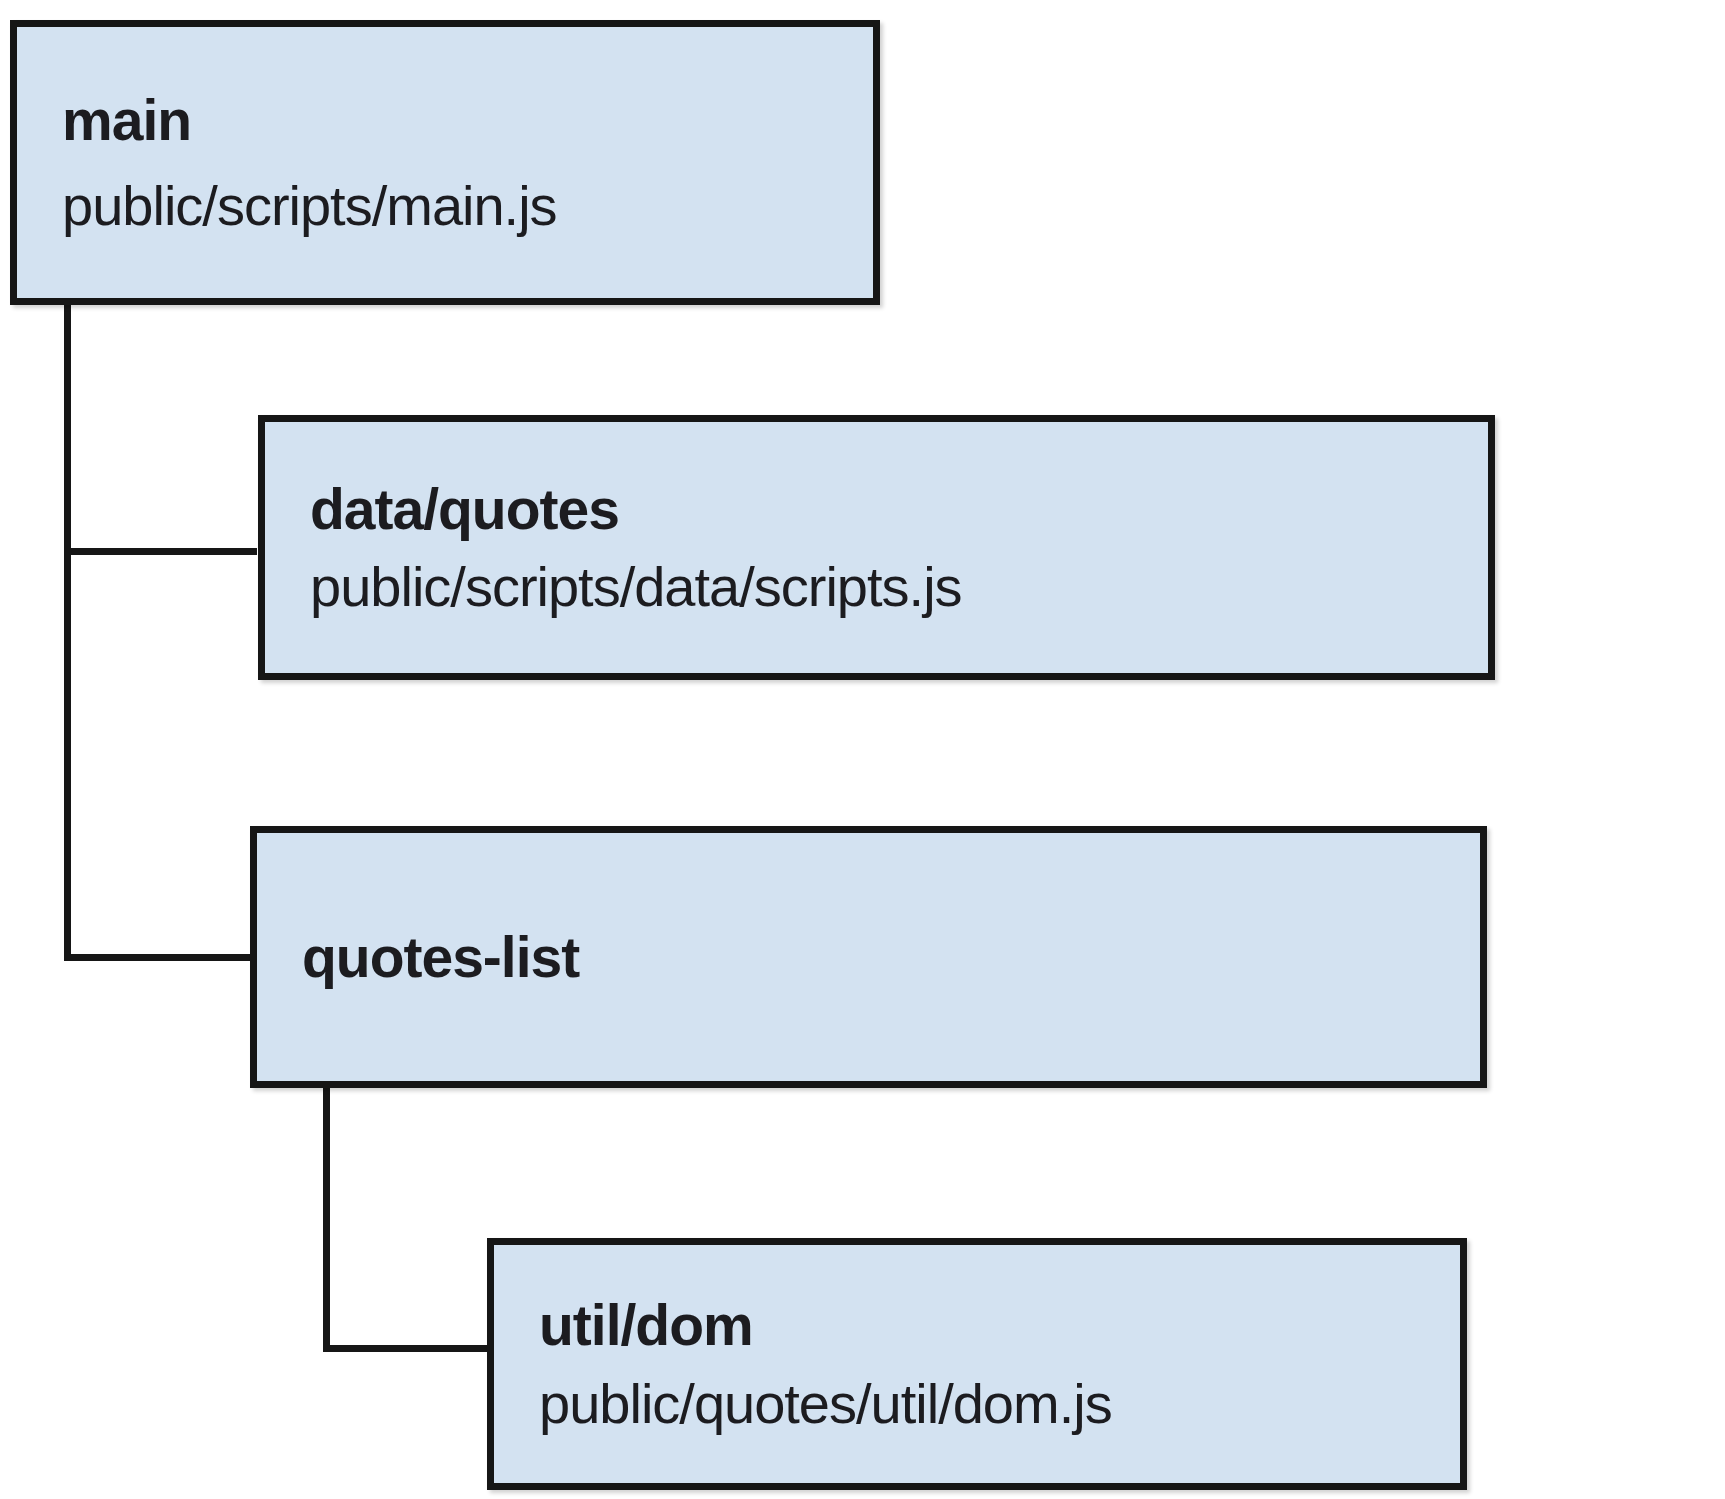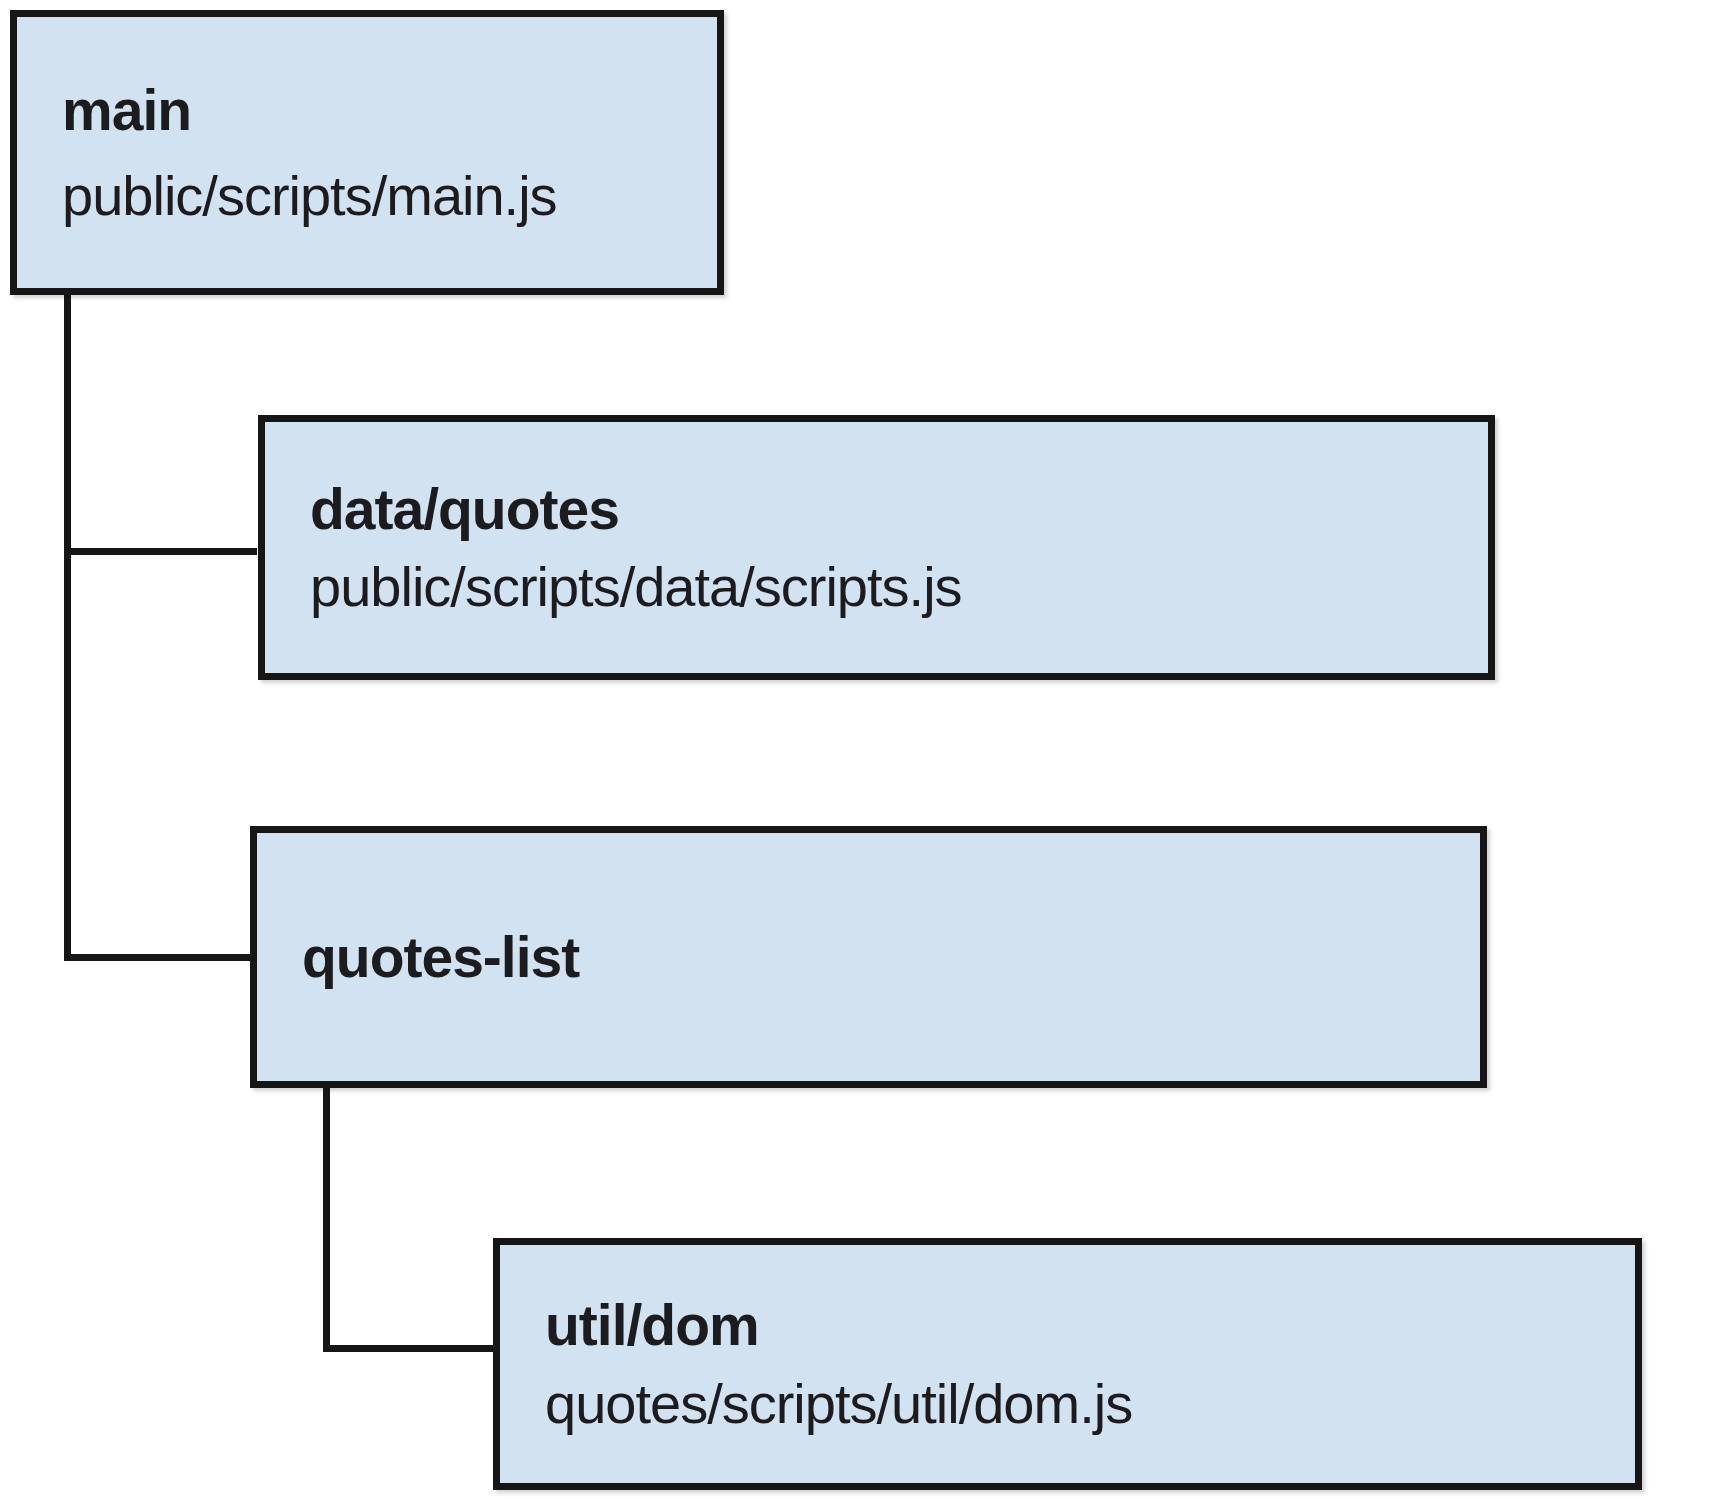--- a/index.html
+++ b/index.html
@@ -36,24 +36,24 @@
   .node .path {
     font-weight: normal;
     font-size: 56px;
     line-height: 1.38;
     letter-spacing: -1px;
   }
   .edge {
     position: absolute;
     background: #161616;
   }
-  #node-main        { left: 10px;  top: 10px;   width: 714px;  height: 285px; gap: 8px; }
+  #node-main        { left: 10px;  top: 20px;   width: 870px;  height: 285px; gap: 8px; }
   #node-data-quotes { left: 258px; top: 415px;  width: 1237px; height: 265px; }
   #node-quotes-list { left: 250px; top: 826px;  width: 1237px; height: 262px; }
-  #node-util-dom    { left: 487px; top: 1238px; width: 1149px; height: 252px; margin-left: 6px; }
+  #node-util-dom    { left: 487px; top: 1238px; width: 980px; height: 252px; }
 
   #edge-v1 { left: 64px;  top: 288px;  width: 7px;   height: 673px; }
   #edge-h1 { left: 64px;  top: 548px;  width: 193px; height: 7px; }
   #edge-h2 { left: 64px;  top: 954px;  width: 193px; height: 7px; }
   #edge-v2 { left: 323px; top: 1085px; width: 7px;   height: 267px; }
   #edge-h3 { left: 323px; top: 1345px; width: 171px; height: 7px; }
 </style>
 </head>
 <body>
 
@@ -74,16 +74,16 @@
     <div class="label">data/quotes</div>
     <div class="path">public/scripts/data/scripts.js</div>
   </div>
 
   <div class="node" id="node-quotes-list">
     <div class="label">quotes-list</div>
   </div>
 
   <div class="node" id="node-util-dom">
     <div class="label">util/dom</div>
-    <div class="path">quotes/scripts/util/dom.js</div>
+    <div class="path">public/quotes/util/dom.js</div>
   </div>
 
 </div>
 
 </body></html>

